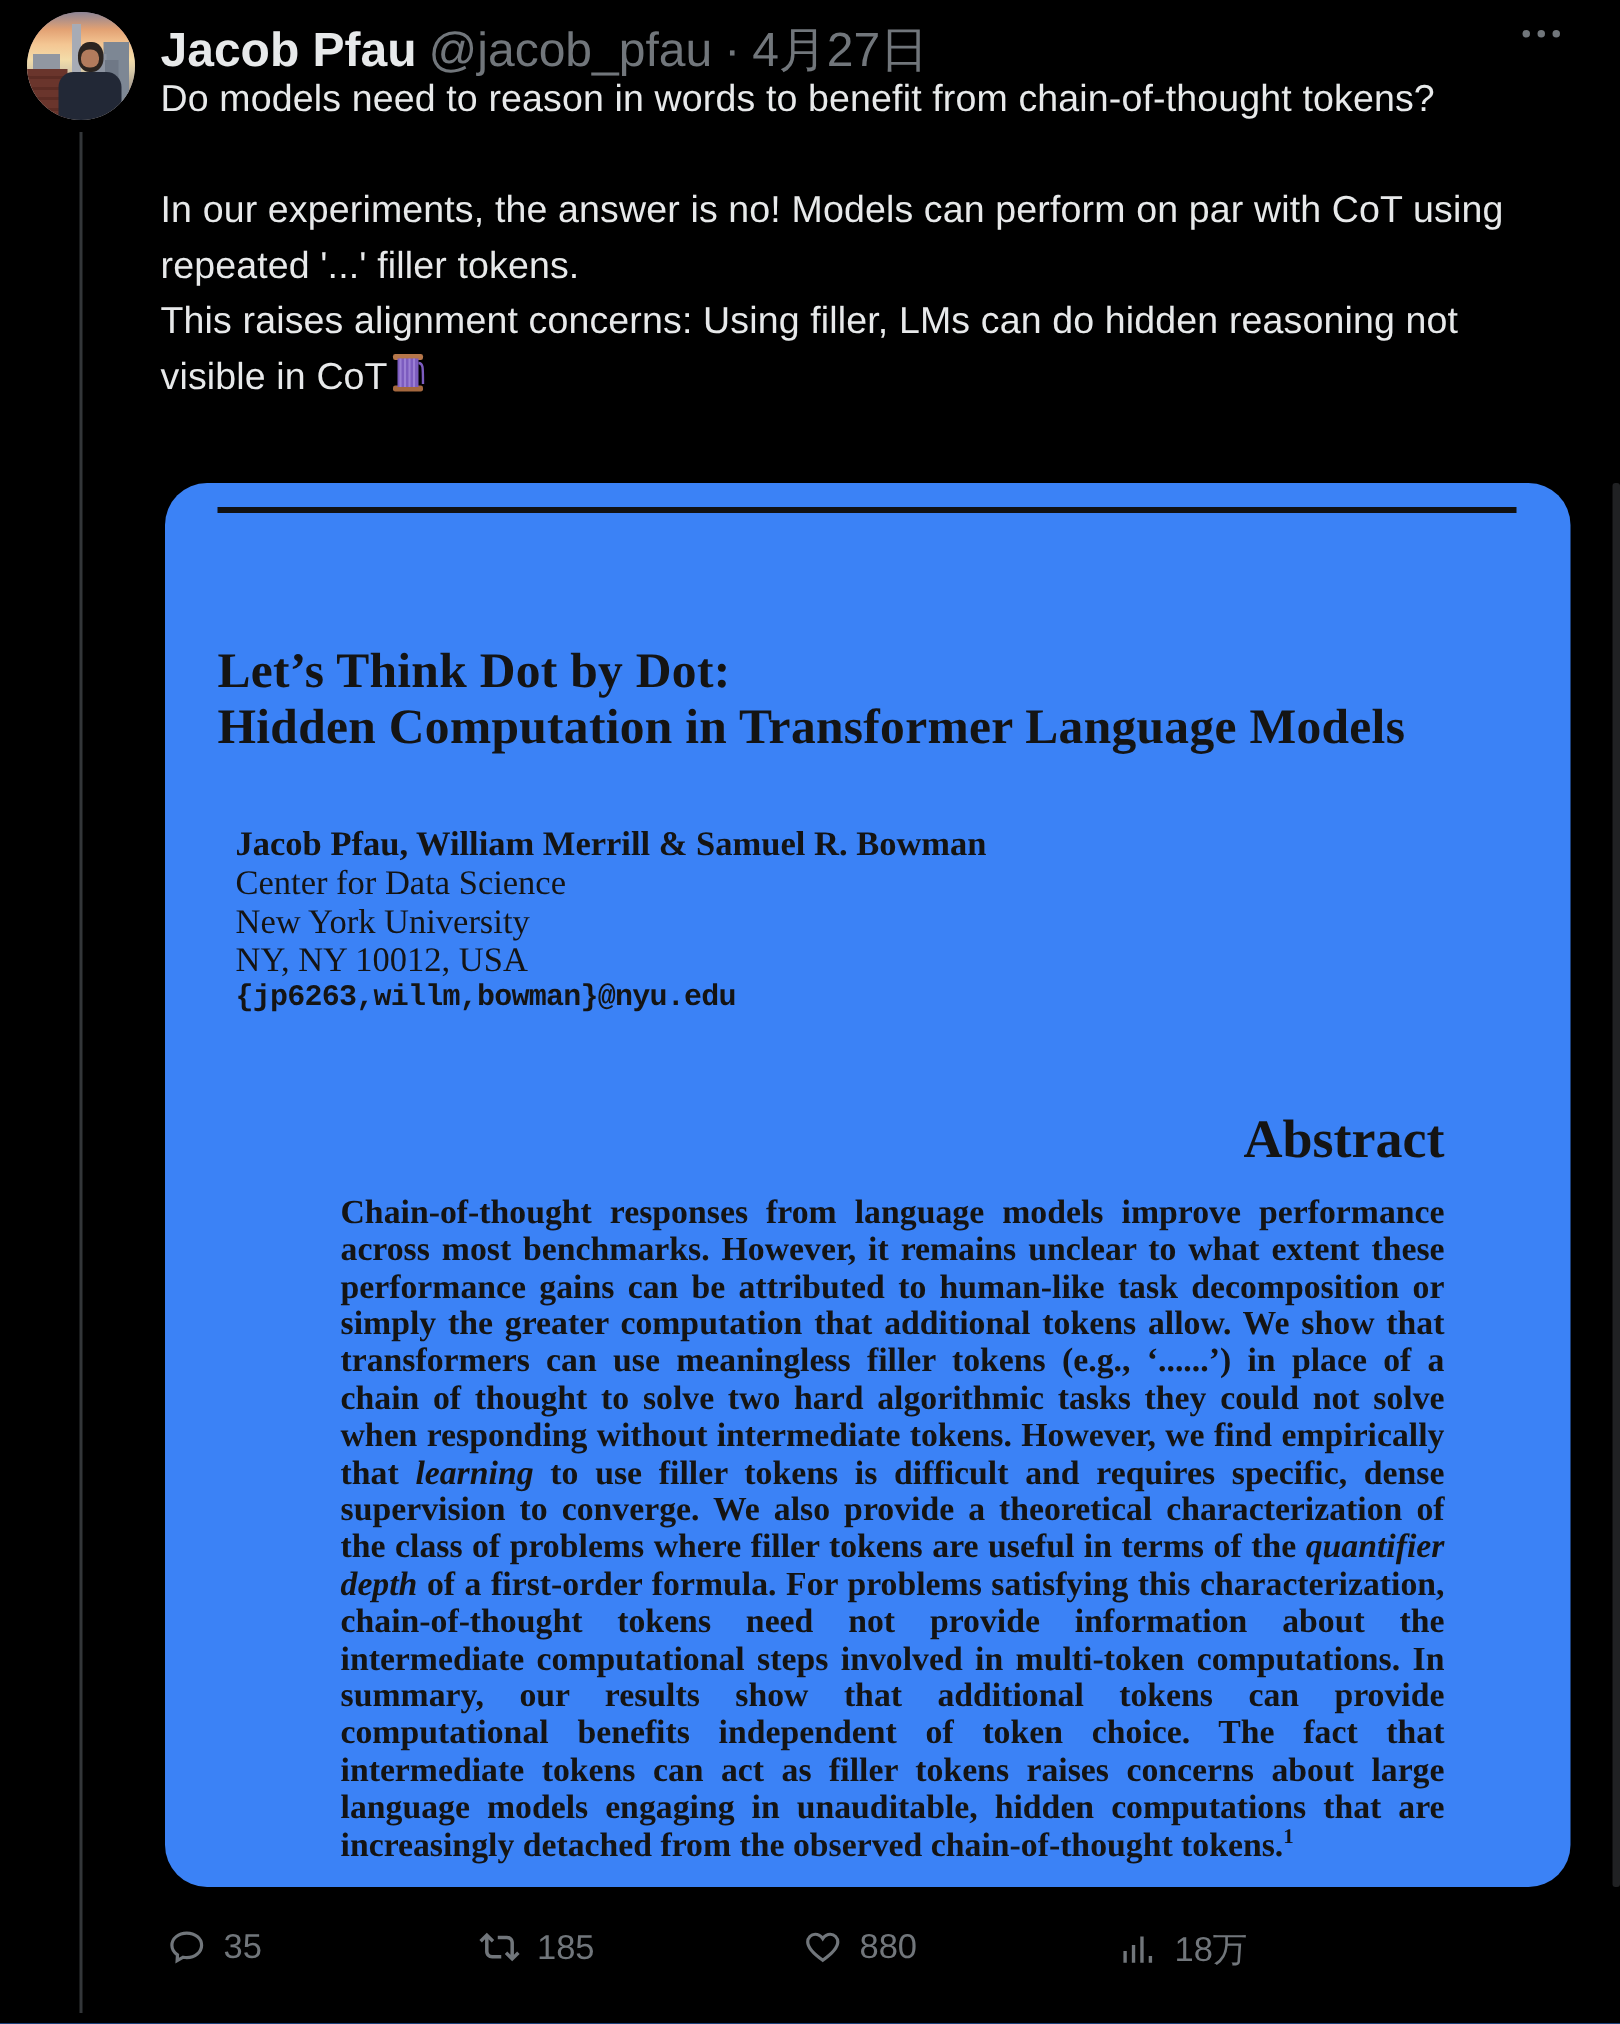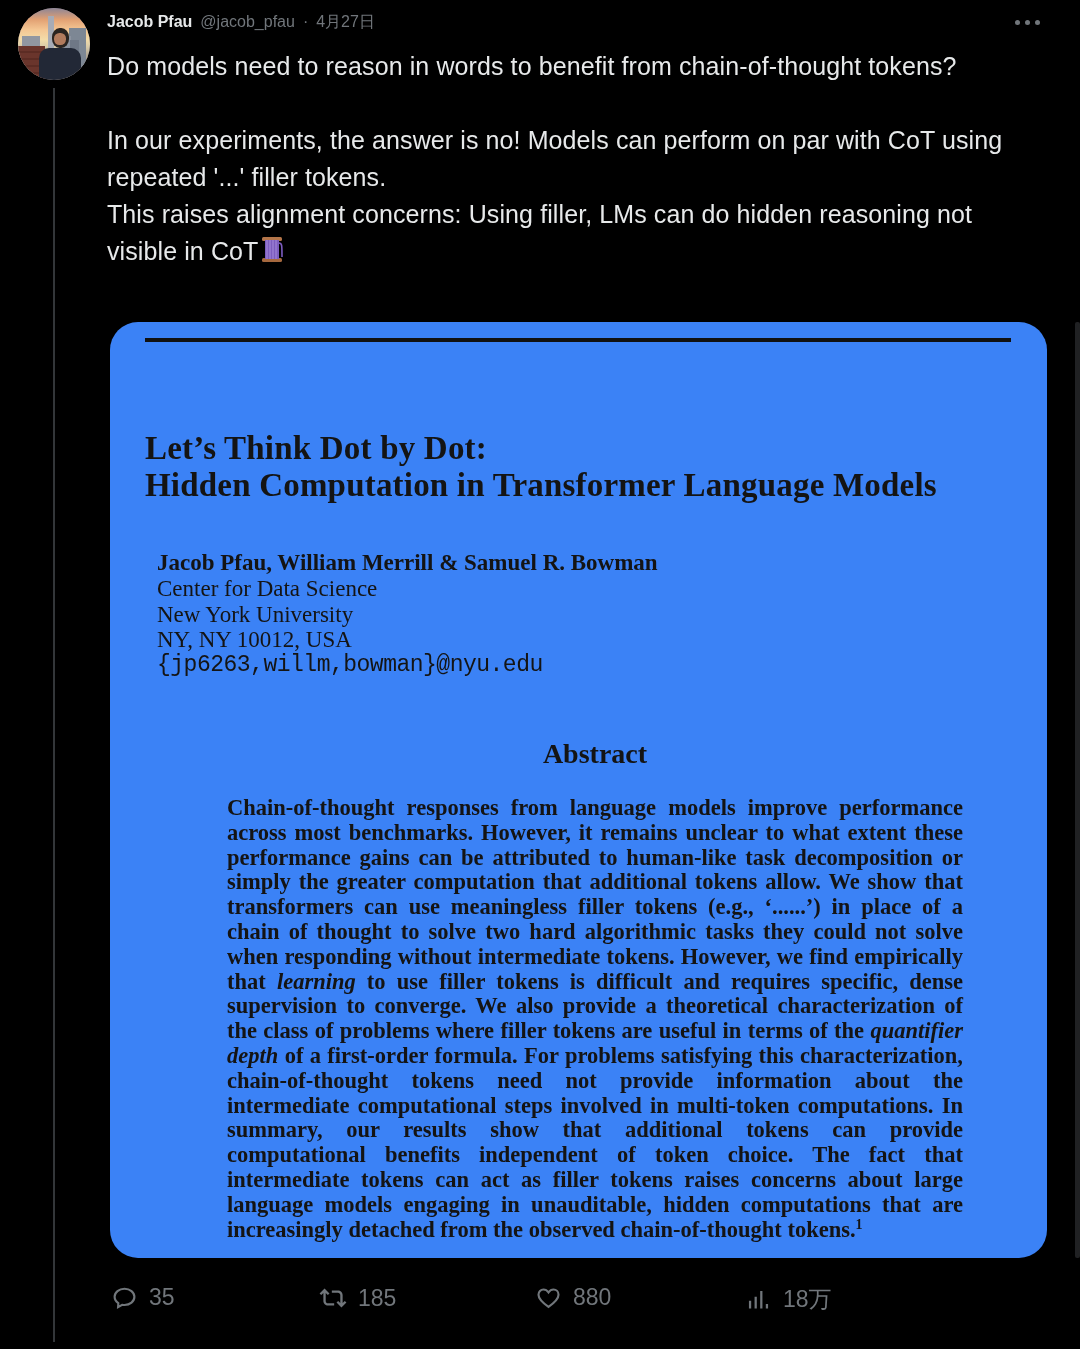--- a/index.html
+++ b/index.html
@@ -17,38 +17,38 @@
   .b3{right:19px;top:28px;width:11px;height:32px;background:#8c93a0;}
   .b4{left:4px;top:28px;width:18px;height:22px;background:#9197a1;}
   .b5{left:52px;top:32px;width:9px;height:26px;background:#6f7886;}
   .brick{left:0;top:38px;width:27px;height:34px;background:repeating-linear-gradient(180deg,#6a352c 0 5px,#5c2c24 5px 7px);}
   .head{position:absolute;left:34px;top:20px;width:17px;height:20px;border-radius:45%;background:#2b2420;}
   .face{position:absolute;left:36px;top:25px;width:12px;height:12px;border-radius:45%;background:#b27b5d;}
   .torso{position:absolute;left:21px;top:40px;width:42px;height:34px;border-radius:10px 10px 0 0;background:#222836;}
   
   .thread-line{position:absolute;left:53px;top:88px;width:2px;height:1254px;background:#333639;}
   
-  .header{position:absolute;left:107px;top:12px;display:flex;gap:8px;align-items:baseline;font-size:16px;}
+  .header{position:absolute;left:107px;top:12px;display:flex;gap:8px;align-items:baseline;font-size:32px;}
   .disp-name{color:#e7e9ea;font-weight:bold;}
   .handle,.sep,.date{color:#71767b;font-weight:400;}
   .more{position:absolute;right:36px;top:16px;display:flex;gap:5px;padding:4px;cursor:pointer;}
   .more i{width:5px;height:5px;border-radius:50%;background:#71767b;display:block;}
   
   .tweet-body{position:absolute;left:107px;top:48px;width:905px;font-size:25px;line-height:37px;color:#e7e9ea;letter-spacing:0.1px;}
   .tweet-body .gap{height:37px;}
   .spool{display:inline-block;width:26px;height:30px;vertical-align:-5px;margin-left:1px;}
   
   .card{position:absolute;left:110px;top:322px;width:937px;height:936px;background:#3b82f6;border-radius:28px;color:#141414;
         font-family:"Liberation Serif","DejaVu Serif",serif;cursor:pointer;}
   .rule{position:absolute;left:35px;right:36px;top:16px;height:4px;background:#111;}
   .paper-title{position:absolute;left:35px;top:108px;font-size:33px;font-weight:bold;line-height:37px;letter-spacing:0.2px;}
   .authors{position:absolute;left:47px;top:228px;font-size:23px;line-height:25.8px;}
   .authors .a-bold{font-weight:bold;text-align:center;}
-  .authors .email{font-family:"Liberation Mono","DejaVu Sans Mono",monospace;font-size:23px;letter-spacing:-0.5px;}
-  .abs-heading{position:absolute;left:117px;top:416px;width:736px;text-align:center;font-size:28px;font-weight:bold;}
+  .authors .email{font-family:"Liberation Mono","DejaVu Sans Mono",monospace;font-size:20px;letter-spacing:-0.5px;font-weight:bold;}
+  .abs-heading{position:absolute;left:117px;top:416px;width:736px;text-align:right;font-size:36px;font-weight:bold;}
   .abstract{position:absolute;left:117px;top:474px;width:736px;font-size:22.5px;line-height:24.8px;text-align:justify;font-weight:bold;}
   .abstract i{font-style:italic;}
   .abstract sup{font-size:0.62em;vertical-align:super;line-height:0;}
   
   .engagement{position:absolute;left:107px;top:1284px;width:946px;height:46px;color:#71767b;font-size:23px;}
   .eg{position:absolute;top:0;display:flex;align-items:center;gap:11px;cursor:pointer;}
   .eg svg{display:block;}
   .eg-reply{left:4px;}
   .eg-repost{left:212px;}
   .eg-like{left:428px;}

